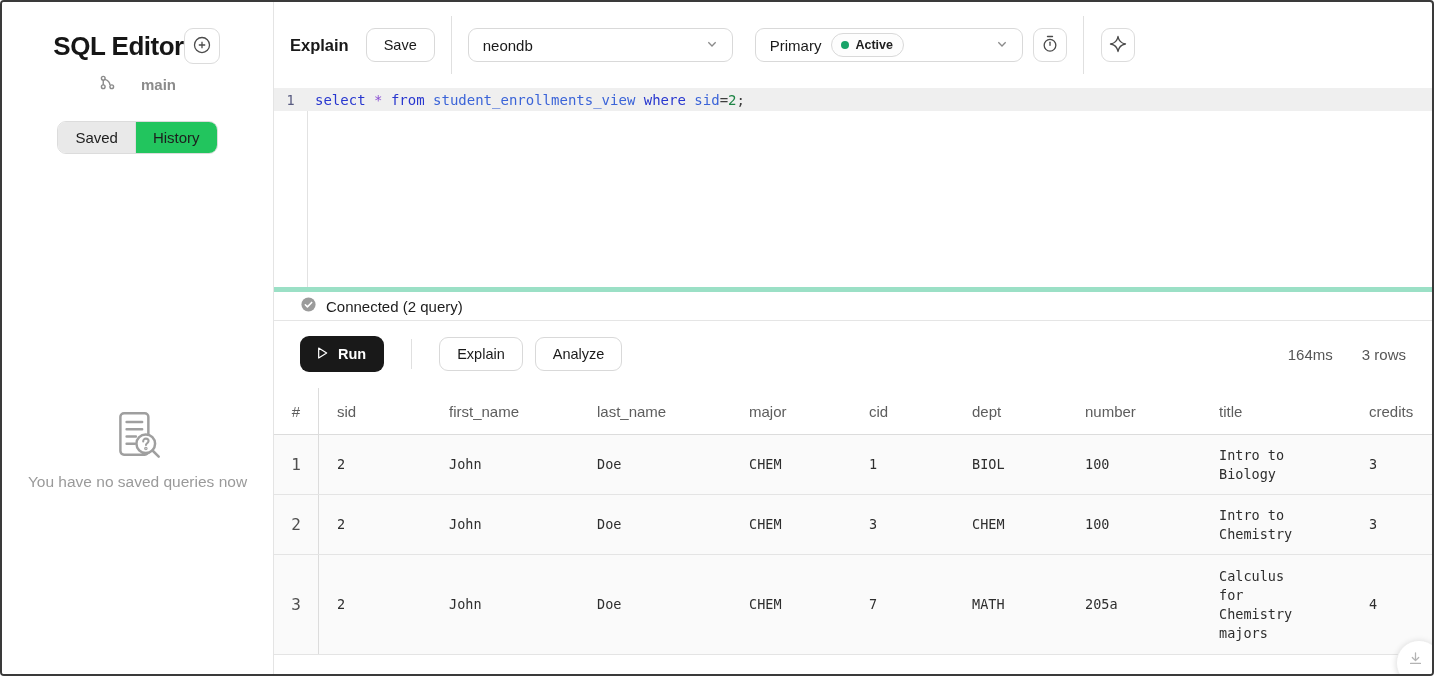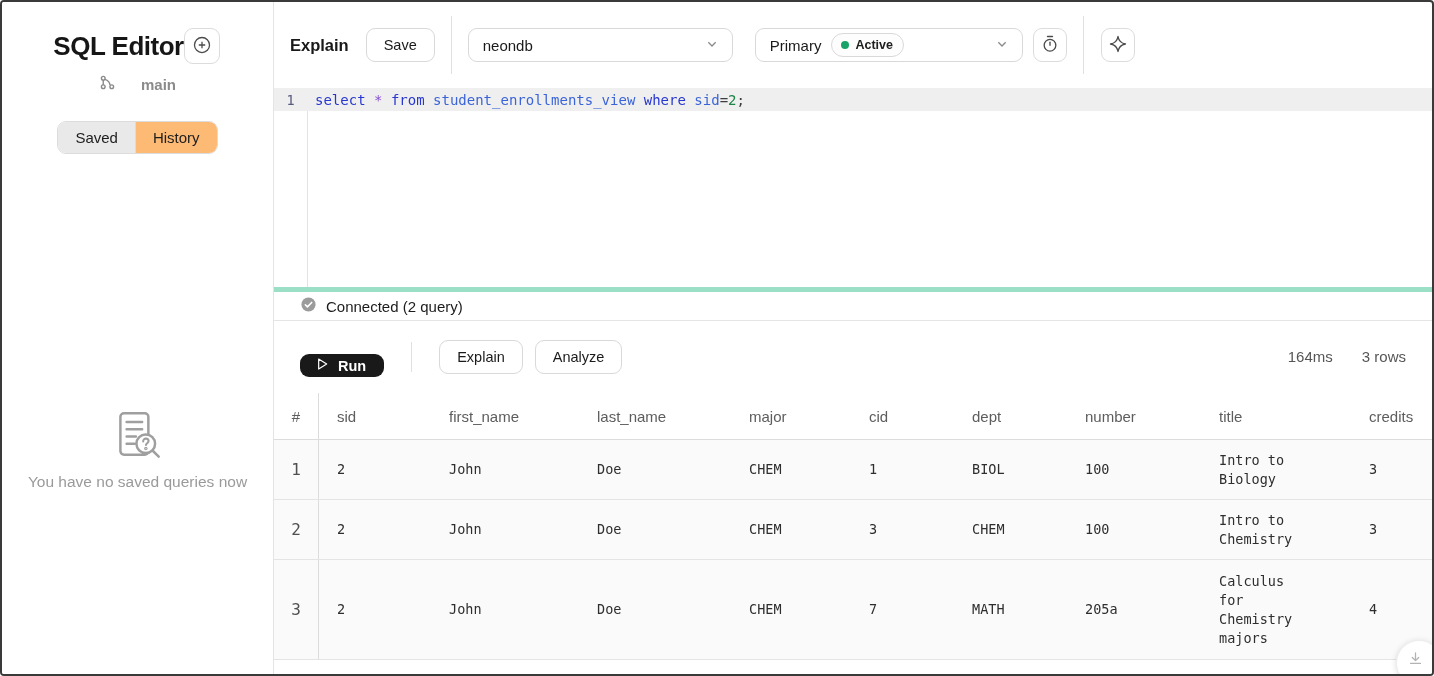--- a/index.html
+++ b/index.html
@@ -42,21 +42,21 @@
     color: #8b8b8b; font-size: 15px; font-weight: bold;
     cursor: pointer;
   }
   .segmented {
     margin: 27px auto 0 auto;
     display: flex; align-items: stretch;
     border: 1px solid #dcdcdc; border-radius: 9px;
     overflow: hidden; height: 33px;
   }
   .seg {
-    border: none; background: #fdba74; cursor: pointer;
+    border: none; background: #22c55e; cursor: pointer;
     font-family: "Liberation Sans", sans-serif;
     font-size: 15px; color: #1d1d1d;
     padding: 0 17px; display:flex; align-items:center;
   }
   .seg.active { background: #e9e9e9; }
   .seg + .seg { border-left: 1px solid #dcdcdc; }
   .empty-state {
     margin-top: 253px;
     display: flex; flex-direction: column; align-items: center; gap: 4px;
   }
@@ -130,27 +130,26 @@
     border-bottom: 1px solid #e5e5e5;
     font-size: 15px; color: #1c1c1c;
   }
 
   
   .actions {
     display: flex; align-items: center;
     padding: 15px 26px 16px 26px;
   }
   .run-btn {
-    height: 23px; padding: 0 18px 0 14px;
+    height: 36px; padding: 0 18px 0 14px;
     background: #191919; color: #fff;
     border: none; border-radius: 9px;
     font-family: "Liberation Sans", sans-serif; font-size: 14.5px; font-weight: bold;
     display: inline-flex; align-items: center; gap: 8px;
     cursor: pointer;
-    margin-top: 18px;
   }
   .actions .vdiv { height: 30px; margin: 0 27px; }
   .actions .btn + .btn { margin-left: 12px; }
   .spacer { flex: 1; }
   .stat { color: #565656; font-size: 15px; }
   .stat + .stat { margin-left: 29px; }
 
   
   .results { font-size: 15px; }
   .t-row {

